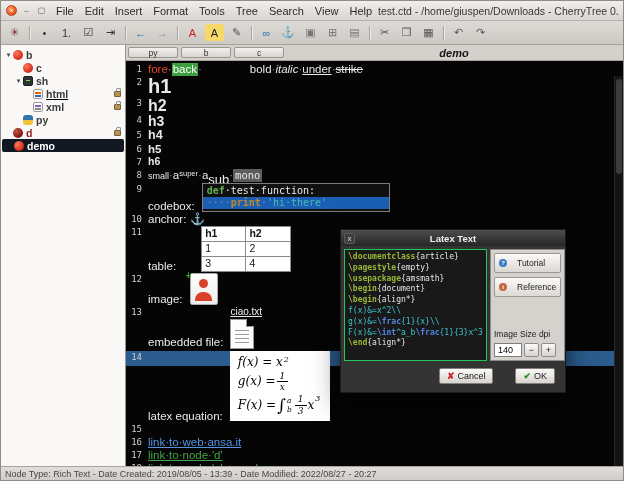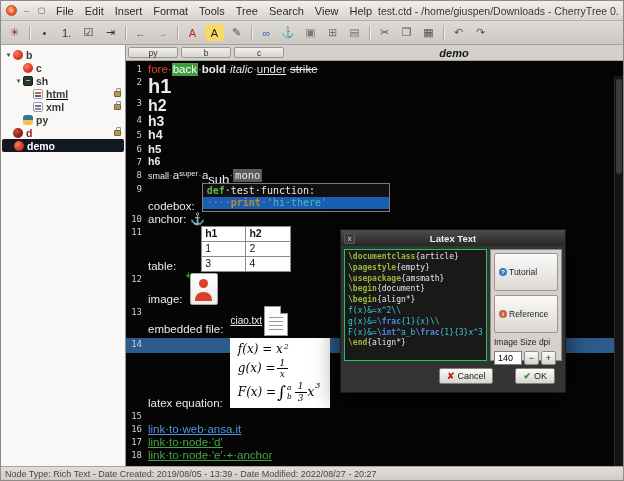--- a/index.html
+++ b/index.html
@@ -61,21 +61,21 @@
   .line{display:flex;align-items:flex-start;}
   .ln{flex:0 0 16px;width:16px;text-align:right;padding-right:3px;font-size:9px;color:#cfcfcf;
     line-height:13px;font-family:"DejaVu Sans Mono",monospace;}
   .ltxt{padding-left:3px;line-height:13px;min-height:12px;}
   .fx{display:flex;align-items:baseline;gap:0;}
   .obj{display:flex;align-items:flex-end;gap:7px;}
   .g4{gap:4px;}
   .ws{color:#8a8a8a;}
   .c-fore{color:#e8452e;}
   .c-back{background:#3f9e3f;color:#fff;padding:0 1px;}
-  .c-bold{font-weight:bold;}
+  .c-bold{font-weight:normal;margin-left:48px;}
   .c-italic{font-style:italic;}
   .c-under{text-decoration:underline;}
   .c-strike{text-decoration:line-through;}
   .hh1{font-size:20px;font-weight:bold;line-height:21px;}
   .hh2{font-size:16px;font-weight:bold;line-height:17px;}
   .hh3{font-size:14px;font-weight:bold;line-height:15px;}
   .hh4{font-size:12.5px;font-weight:bold;line-height:13.5px;}
   .hh5{font-size:11.5px;font-weight:bold;line-height:12.5px;}
   .hh6{font-size:10.5px;font-weight:bold;line-height:11.5px;}
   .c-small{font-size:9px;}
@@ -98,21 +98,21 @@
   .dtable th,.dtable td{border:1px solid #8a8a8a;padding:0 28px 1px 3px;text-align:left;height:11px;}
   .dtable th{font-weight:bold;}
 
   .contact{width:26px;height:30px;background:linear-gradient(#ffffff,#ececec);border:1px solid #aaa;
     border-radius:2px;position:relative;margin-bottom:1px;}
   .contact::before{content:"";position:absolute;top:5px;left:8px;width:9px;height:9px;border-radius:50%;background:#d8402a;}
   .contact::after{content:"";position:absolute;bottom:3px;left:4px;width:17px;height:9px;
     border-radius:8px 8px 0 0;background:#d8402a;}
   .contact .plusbadge{position:absolute;top:-5px;left:-5px;color:#2f9e2f;font-size:10px;font-weight:bold;}
 
-  .fileobj{display:flex;align-items:center;gap:2px;text-decoration:underline;}
+  .fileobj{display:flex;flex-direction:column;gap:2px;text-decoration:underline;}
   .fname{font-size:10px;color:#f0f0f0;line-height:11px;}
   .fileico{width:24px;height:30px;background:#fcfcfc;border:1px solid #999;position:relative;box-sizing:border-box;}
   .fileico::before{content:"";position:absolute;top:-1px;right:-1px;width:7px;height:7px;background:#050505;
     border-left:1px solid #999;border-bottom:1px solid #999;}
   .fileico::after{content:"";position:absolute;left:4px;right:4px;top:10px;height:14px;
     background:repeating-linear-gradient(#9a9a9a 0 1px,transparent 1px 4px);}
 
   .r14{position:relative;margin-top:2px;}
   .r14 .band{position:absolute;left:0;right:0;top:0;height:15px;background:#2b5c8d;}
   .r14 .ln,.r14 .ltxt{position:relative;z-index:1;}
@@ -153,21 +153,21 @@
   .cl{display:block;}
   .cl-sel{background:#4c1d95;margin-top:40px;}
   .cl-cmd{color:#9ab838;font-weight:bold;}
   .cl-arg{color:#e6e6e6;}
   .cl-math{color:#3ec1cc;}
   .cl-tex{color:#5187e0;font-weight:bold;}
   .caret{display:inline-block;width:3px;height:8px;background:#f0f0f0;vertical-align:-1px;}
   .dlg-side{flex:1;background:#d5d1cc;border:1px solid #8a8a8a;display:flex;flex-direction:column;
     padding:3px;gap:4px;box-sizing:border-box;}
   .side-btn{flex:0 0 15px;background:linear-gradient(#fbfaf9,#dcd8d3);border:1px solid #9a9691;border-radius:2px;
-    display:flex;align-items:center;gap:2px;padding:13px 4px;font-size:8.5px;color:#222;box-sizing:border-box;}
+    display:flex;align-items:center;gap:10px;padding:4px 4px;font-size:8.5px;color:#222;box-sizing:border-box;}
   .ico-circle{width:8px;height:8px;border-radius:50%;color:#fff;font-size:6px;line-height:8px;
     text-align:center;font-weight:bold;flex:0 0 8px;}
   .ico-tutorial{background:#3d79c9;}
   .ico-reference{background:#c4663d;}
   .dpi-label{margin-top:auto;font-size:8.5px;color:#222;}
   .dpi-row{display:flex;gap:2px;}
   .dpi-value{width:28px;height:14px;background:#fff;border:1px solid #7d7d7d;font-size:9px;color:#000;
     display:flex;align-items:center;padding-left:3px;box-sizing:border-box;}
   .dpi-btn{width:15px;height:14px;background:linear-gradient(#fbfaf9,#d8d4cf);border:1px solid #8f8b87;
     font-size:9px;display:flex;align-items:center;justify-content:center;border-radius:2px;color:#222;box-sizing:border-box;}

